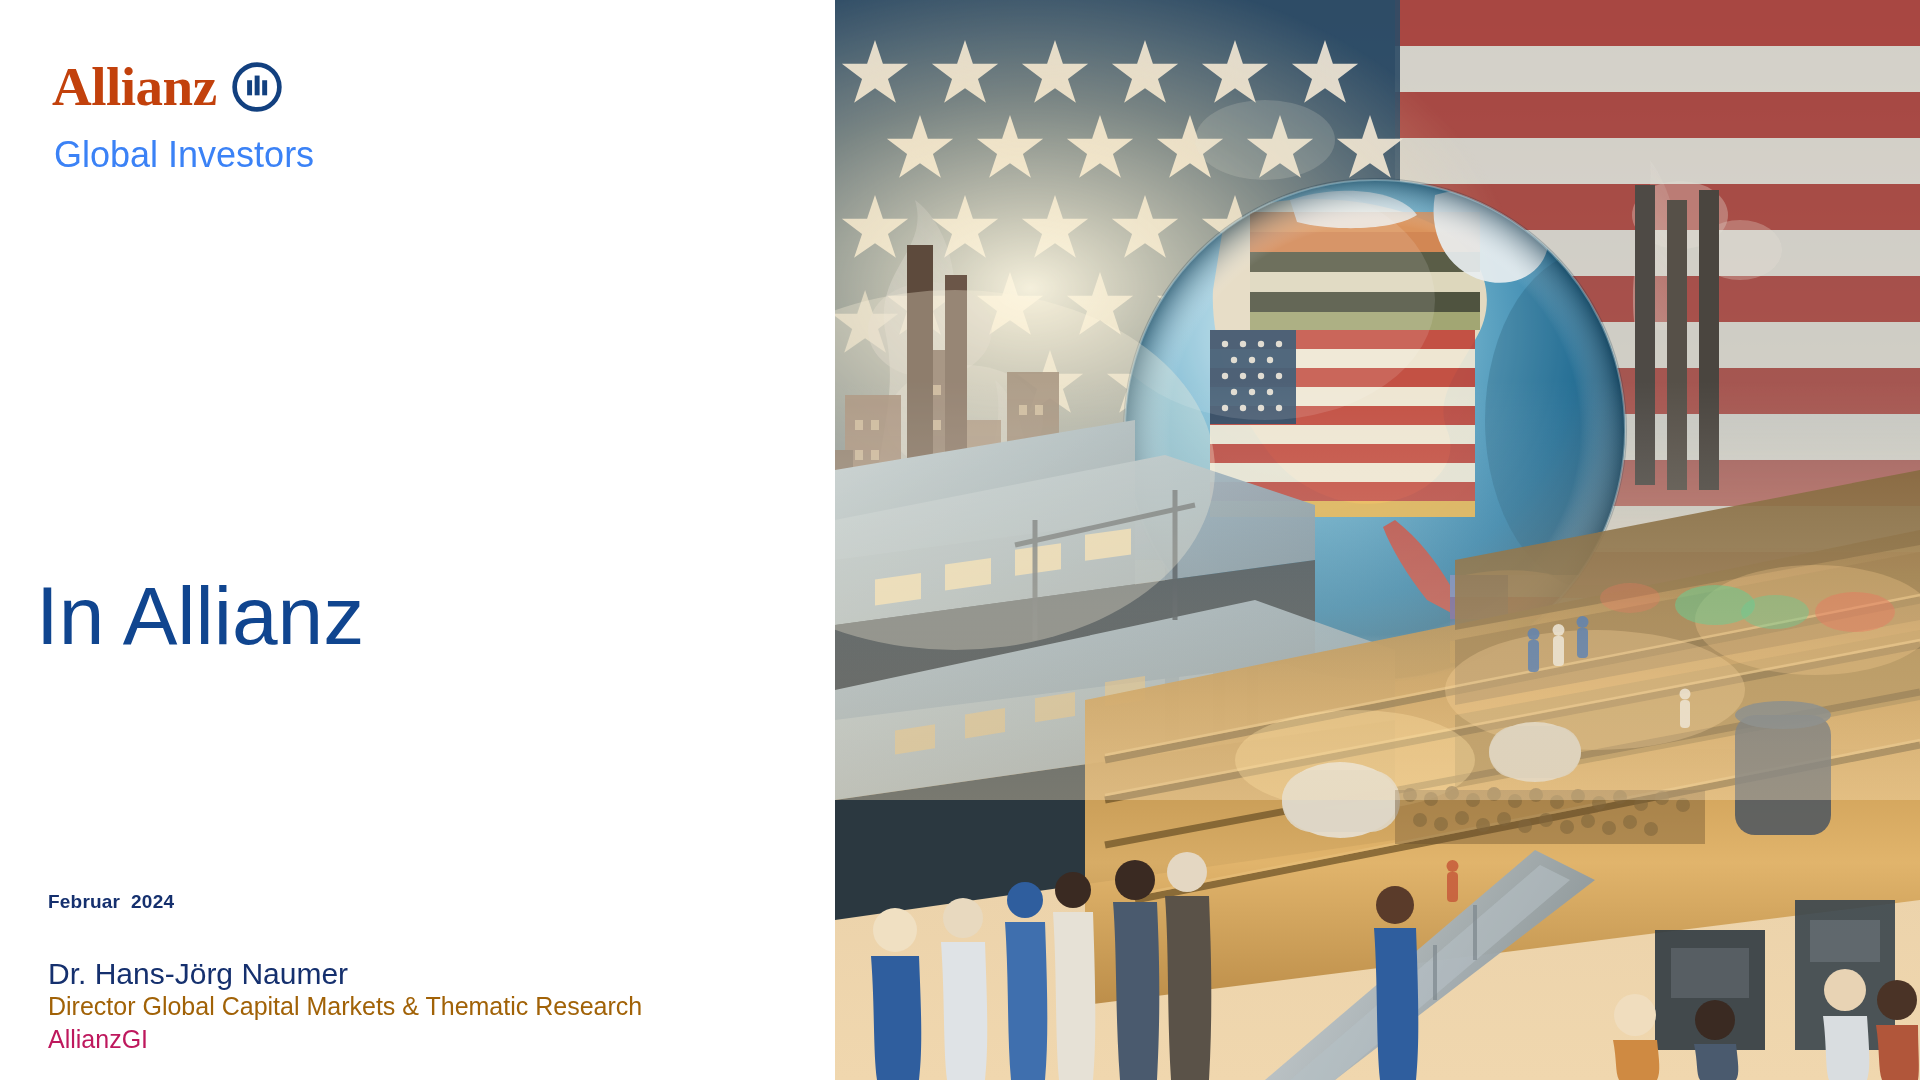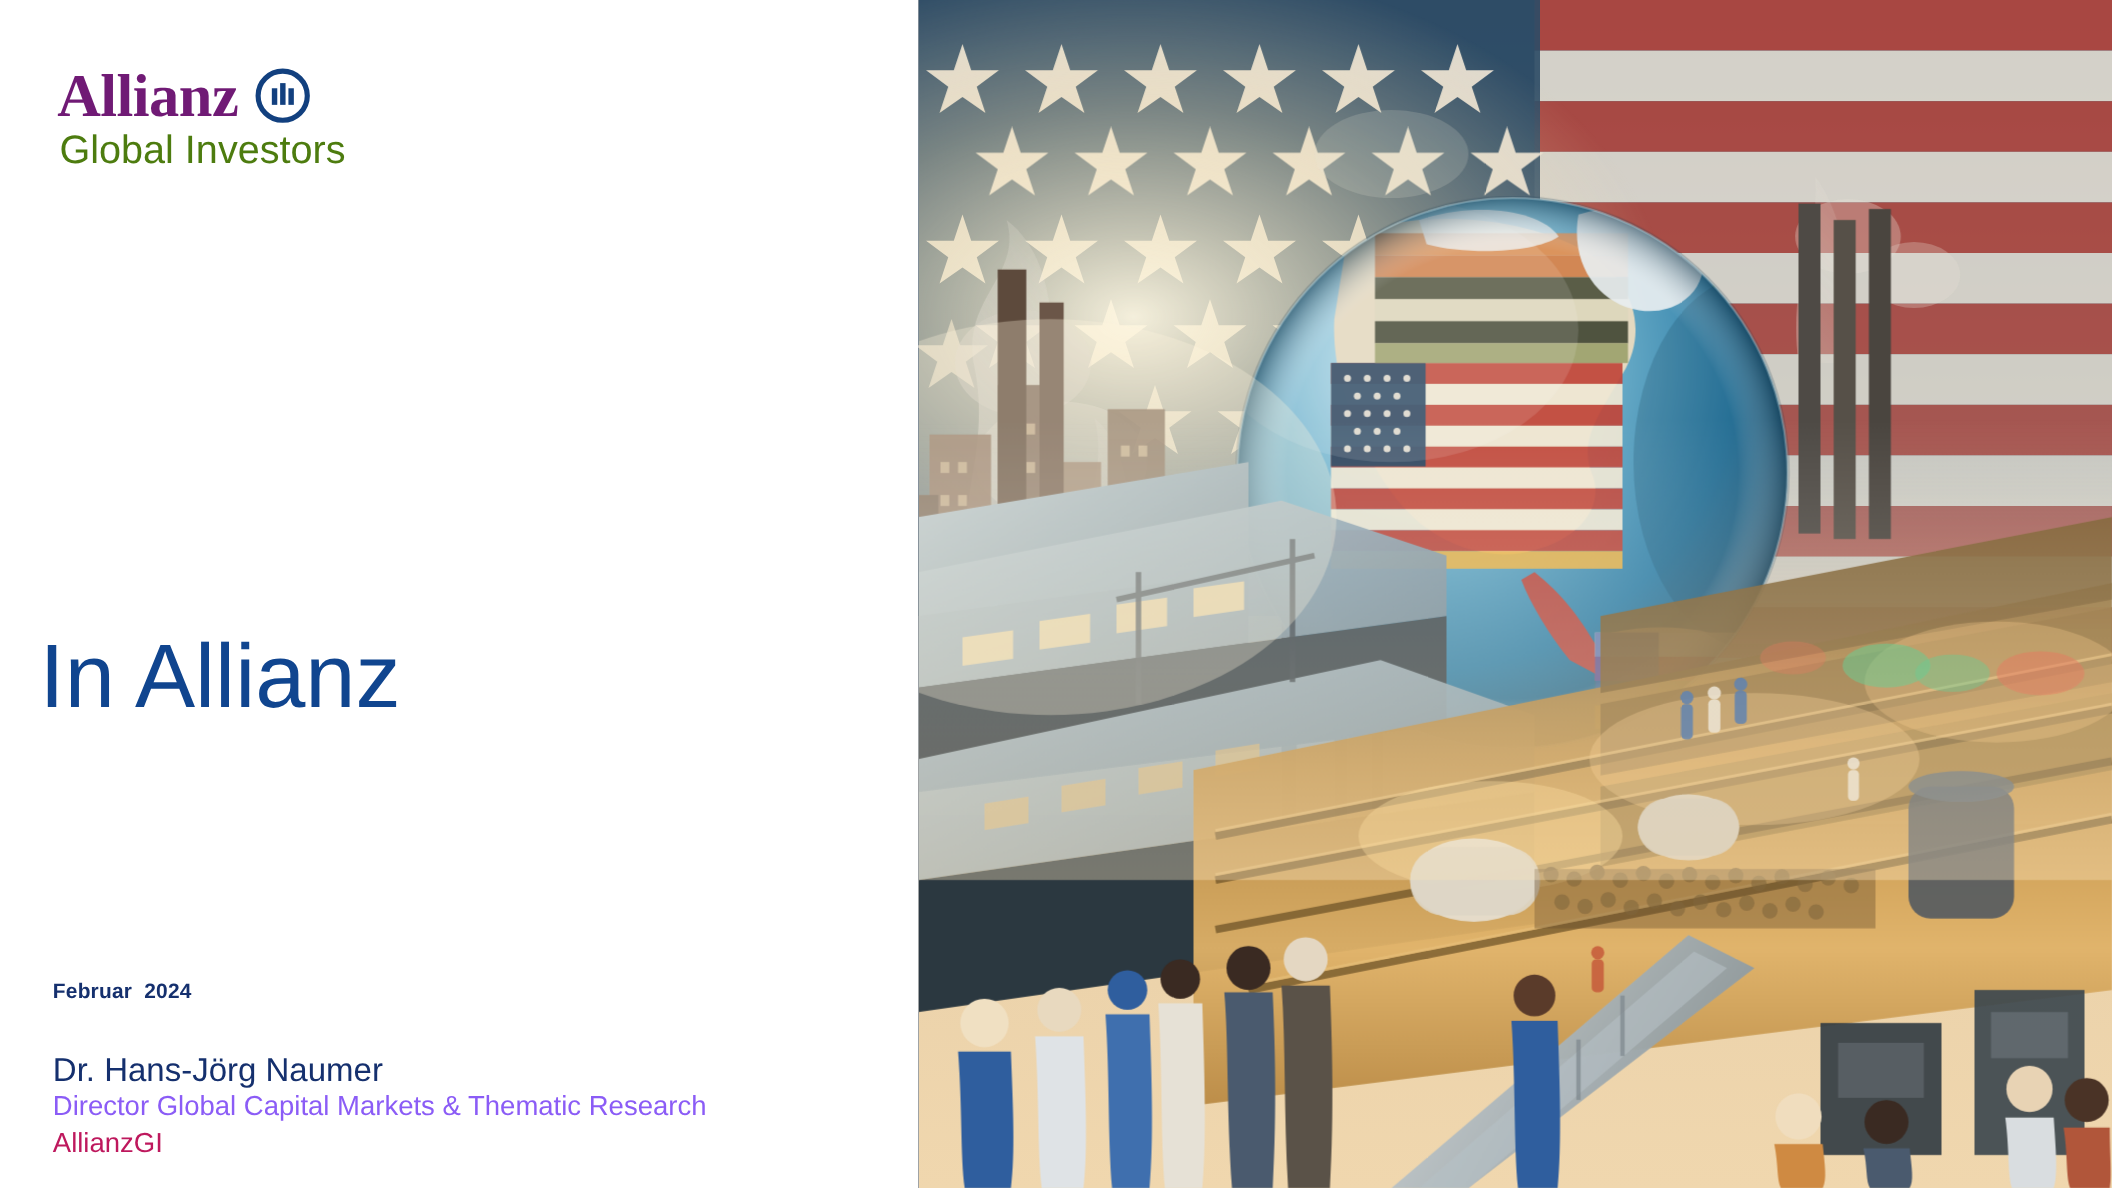--- a/index.html
+++ b/index.html
@@ -35,37 +35,37 @@
     align-items:center;
     gap:14px;
     height:58px;
   }
   .logo-wordmark {
     font-family:"Liberation Serif", serif;
     font-weight:bold;
     font-size:55px;
     line-height:56px;
     letter-spacing:-0.5px;
-    color:#701a75;
+    color:#c2410c;
     white-space:nowrap;
   }
   .logo-mark {
     width:52px; height:52px;
     flex:0 0 52px;
     display:block;
   }
   .logo-sub {
-    margin-top:0;
+    margin-top:19px;
     margin-left:2px;
     font-family:"Liberation Sans", sans-serif;
     font-weight:400;
     font-size:36px;
     line-height:40px;
     letter-spacing:0px;
-    color:#4d7c0f;
+    color:#3b82f6;
     white-space:nowrap;
   }
 
   
   .title {
     position:absolute;
     left:36px; top:570px;
     font-family:"Liberation Sans", sans-serif;
     font-weight:400;
     font-size:82px;
@@ -93,21 +93,21 @@
     font-size:30px;
     font-weight:normal;
     line-height:32px;
     color:#15306E;
     white-space:nowrap;
   }
   .meta-role {
     font-size:25px;
     font-weight:400;
     line-height:33px;
-    color:#8b5cf6;
+    color:#a16207;
     white-space:nowrap;
   }
   .meta-org {
     font-size:25px;
     font-weight:400;
     line-height:33px;
     color:#be185d;
     white-space:nowrap;
   }
 

